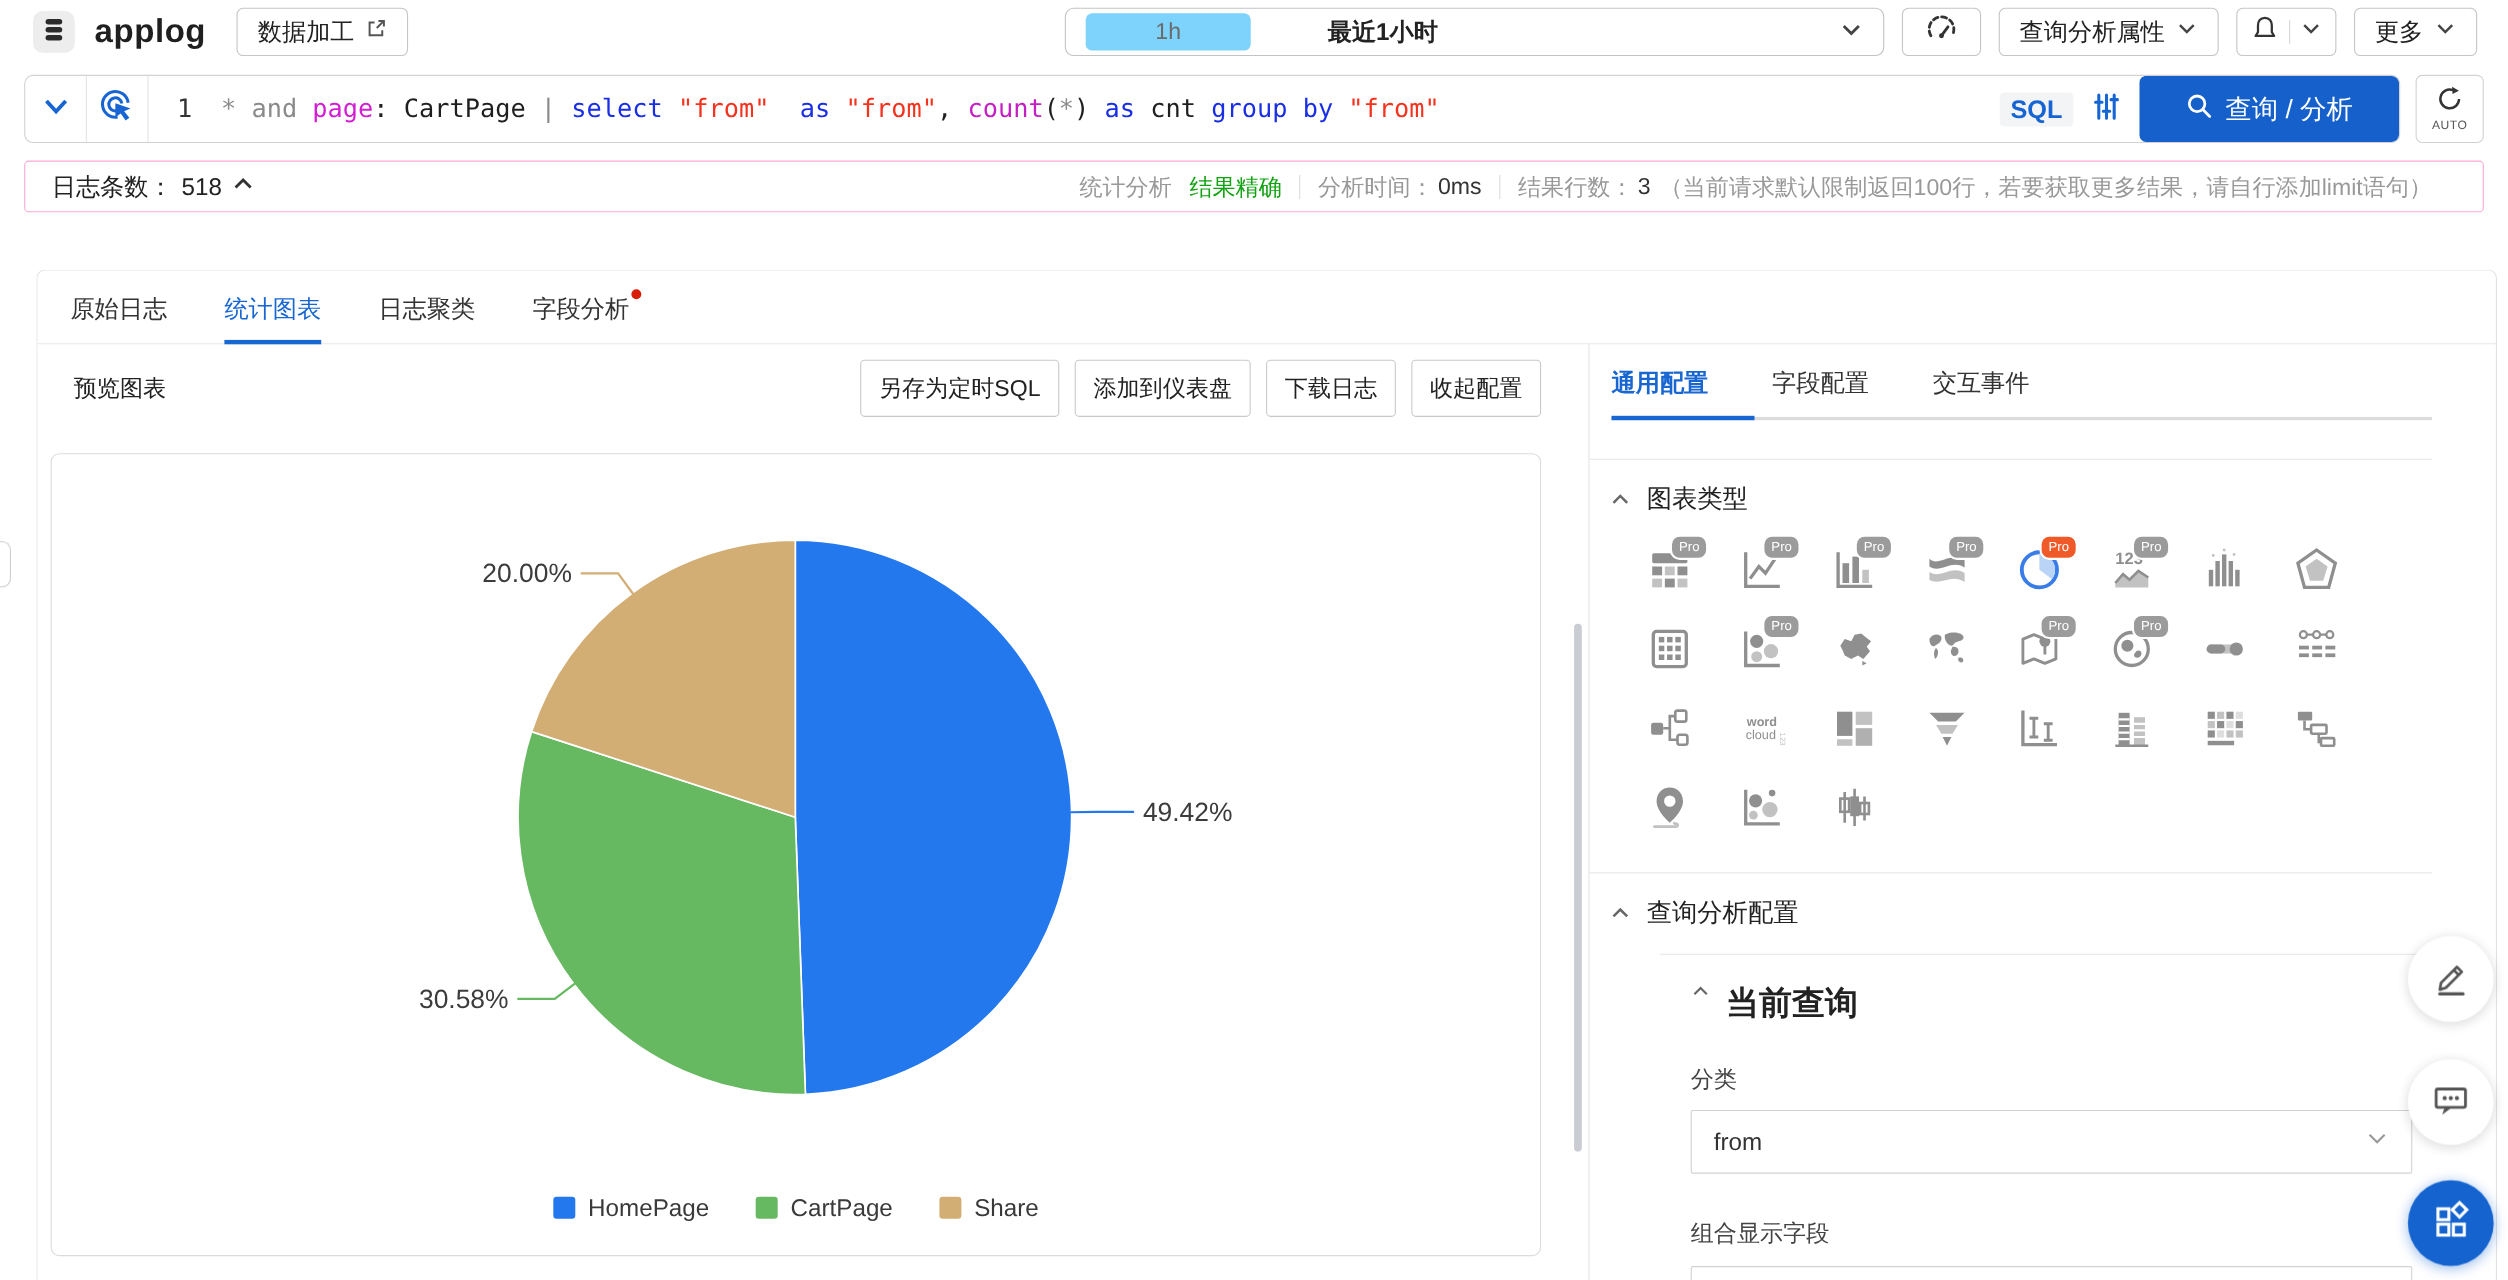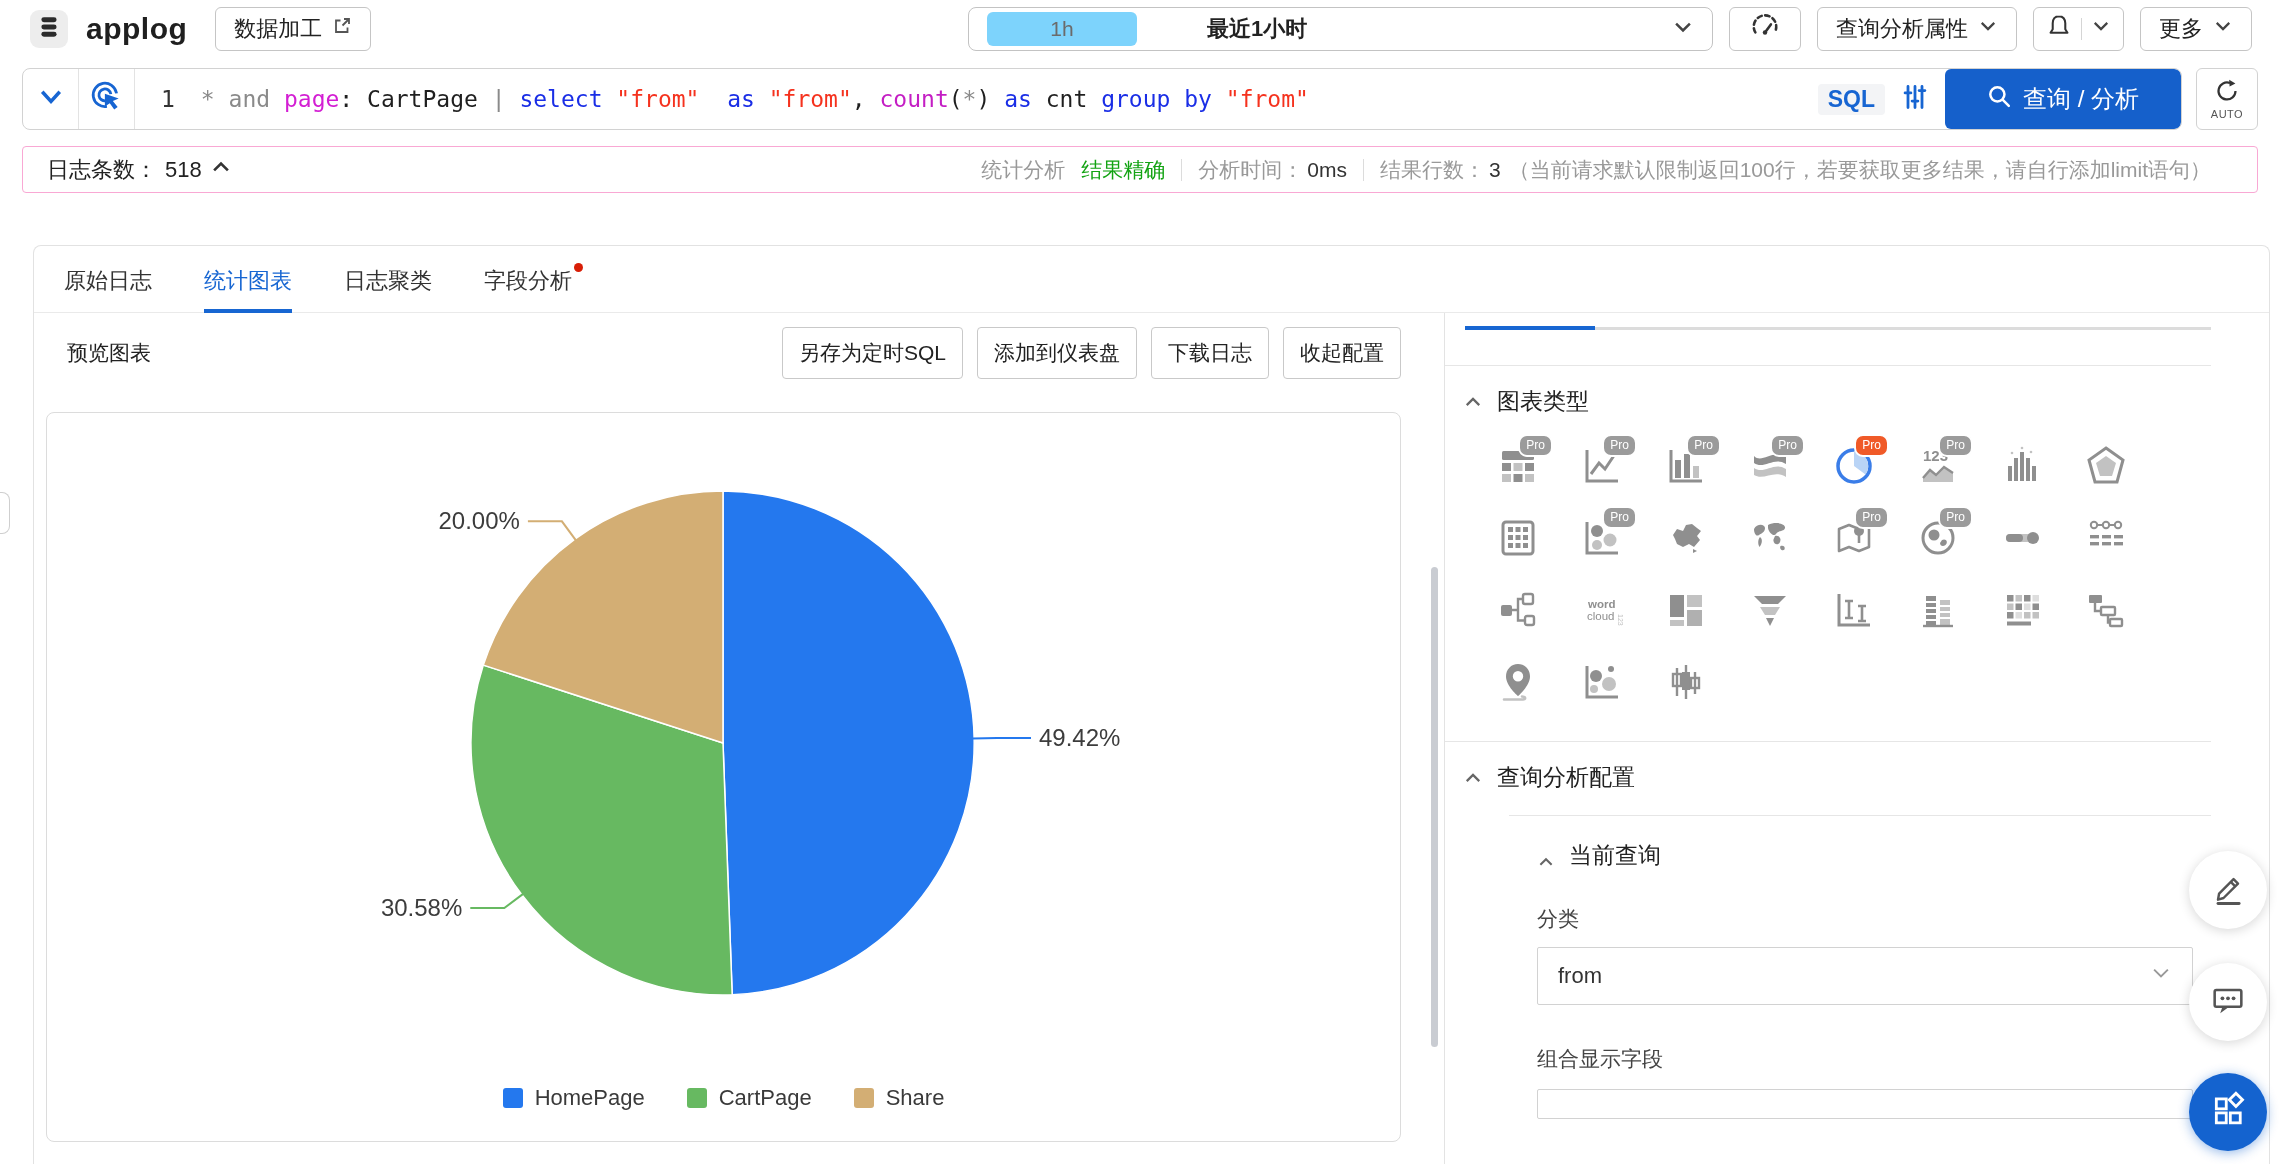--- a/index.html
+++ b/index.html
@@ -86,21 +86,21 @@
   .sep3 { margin-top:22px; margin-left:64px; }
   .section-hd { display:flex; align-items:center; gap:14px; margin:20px 0 0 18px;
     font-size:23px; font-weight:400; color:#222; }
   .chev-btn { cursor:pointer; display:flex; }
   .ct-grid { margin:26px 0 0 50px; display:grid; grid-template-columns:repeat(8,46px); gap:26px 38px; }
   .ct-cell { width:46px; height:46px; position:relative; cursor:pointer; display:flex; align-items:center; justify-content:center; }
   .pro { position:absolute; top:-9px; right:-12px; background:#9b9b9b; color:#fff; font-size:12px;
     line-height:1; padding:3px 6px 4px; border-radius:9px; border:2px solid #fff; }
   .pro-orange { background:#f05a28; }
   .inner-block { margin-left:92px; }
-  .inner-hd { display:flex; align-items:flex-end; gap:14px; margin-top:24px; font-size:23px; font-weight:400; color:#222; }
+  .inner-hd { display:flex; align-items:flex-start; gap:14px; margin-top:24px; font-size:30px; font-weight:700; color:#222; }
   .field-label { margin-top:34px; font-size:21px; color:#444; }
   .select-box { margin-top:14px; width:656px; height:58px; border:1px solid #d2d2d2; border-radius:2px;
     display:flex; align-items:center; padding:0 20px; font-size:22px; color:#333; cursor:pointer; background:#fff; }
   .select-box .chev { margin-left:auto; }
   .input-stub { margin-top:16px; width:656px; height:30px; border:1px solid #d2d2d2; border-radius:2px; background:#fff; }
 
   
   .fab { position:fixed; right:13px; width:78px; height:78px; border-radius:50%; background:#fff;
     box-shadow:0 2px 12px rgba(0,0,0,.16); display:flex; align-items:center; justify-content:center; cursor:pointer; }
   .fab-edit { top:851px; } .fab-chat { top:963px; }
@@ -307,20 +307,25 @@
               <span>Share</span>
             </div>
           </div>
       </div>
       <div class="v-scroll"></div>
     </div>
 
     <div class="v-divider"></div>
 
     <div class="config-panel">
+      <div class="panel-tabs">
+        <div class="ptab active">通用配置</div>
+        <div class="ptab">字段配置</div>
+        <div class="ptab">交互事件</div>
+      </div>
       <div class="ptab-track">
           <span class="blue-seg"></span>
         </div>
 
       <div class="sep sep1"></div>
 
       <div class="section-hd">
         <span class="chev-btn">
           <svg width="20" height="20" viewBox="0 0 16 16">
               <path d="M3 10.5 L8 5.5 L13 10.5" stroke="#666" stroke-width="1.8" fill="none"></path>

